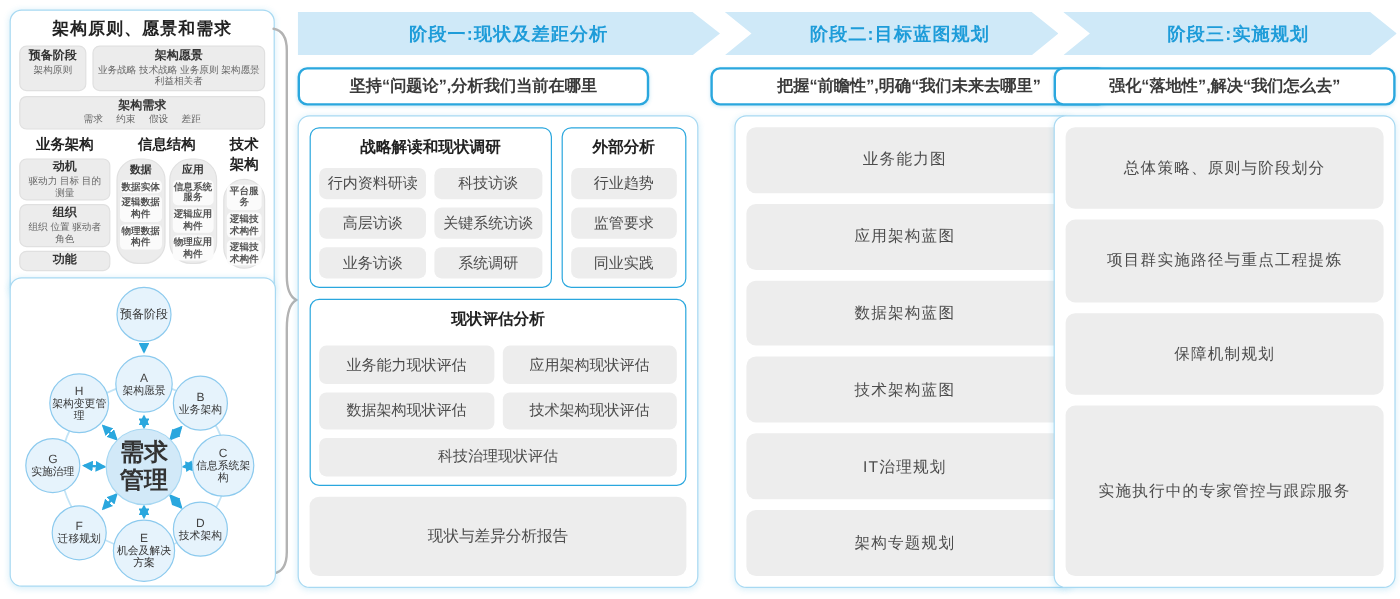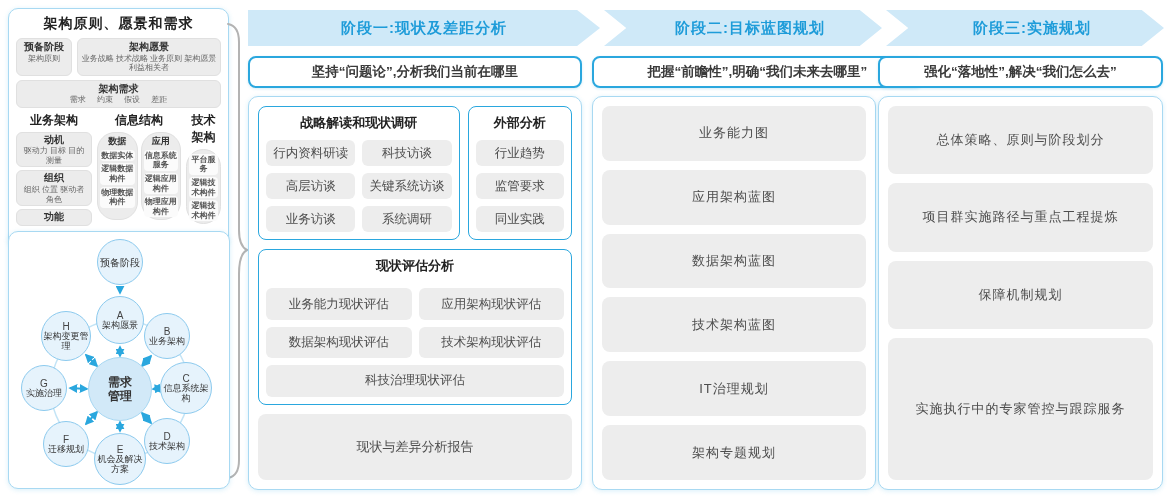--- a/index.html
+++ b/index.html
@@ -50,43 +50,43 @@
   .nb{left:135px;top:81px;width:46px;height:46px;}
   .nc{left:151px;top:130px;width:52px;height:52px;}
   .nd{left:135px;top:186px;width:46px;height:46px;}
   .ne{left:85px;top:201px;width:52px;height:52px;}
   .nf{left:34px;top:189px;width:46px;height:46px;}
   .ng{left:12px;top:133px;width:46px;height:46px;}
   .nh{left:32px;top:79px;width:50px;height:50px;}
   .ncenter{
     left:79px;top:125px;width:64px;height:64px;background:#d2e9f8;border-color:#a6d7f2;z-index:3;
   }
-  .ncenter .n-label{font-size:12px;font-weight:bold;line-height:1.2;white-space:pre-line;font-family:Liberation Serif, serif;}
+  .ncenter .n-label{font-size:20px;font-weight:bold;line-height:1.2;white-space:pre-line;font-family:Liberation Serif, serif;}
   
   .banner{
     position:absolute;top:10px;height:36px;background:#cfe9f8;color:#1e9cd9;
     font-size:15px;font-weight:bold;display:flex;align-items:center;justify-content:center;
     letter-spacing:1px;box-sizing:border-box;
   }
   .b1{left:248px;width:352px;clip-path:polygon(0 0,93.5% 0,100% 50%,93.5% 100%,0 100%);}
   .b2{left:604px;width:278px;clip-path:polygon(0 0,92% 0,100% 50%,92% 100%,0 100%,8% 50%);padding-left:14px;}
   .b3{left:886px;width:278px;clip-path:polygon(0 0,92% 0,100% 50%,92% 100%,0 100%,8% 50%);padding-left:14px;}
   
   .slogan{
     position:absolute;top:56px;height:32px;background:#fff;border:2px solid #2aa7de;border-radius:8px;
     display:flex;align-items:center;justify-content:center;font-size:13.5px;font-weight:bold;color:#3a3a3a;
     box-sizing:border-box;box-shadow:0 1px 3px rgba(41,167,222,.2);
   }
-  .s1{left:248px;width:334px;}
+  .s1{left:248px;width:293px;}
   .s2{left:592px;width:331px;}
   .s3{left:878px;width:285px;}
   
   .pcol{top:96px;height:394px;padding:9px;display:flex;flex-direction:column;gap:9px;}
   .c1{left:248px;width:334px;}
-  .c2{left:592px;width:284px;}
+  .c2{left:612px;width:284px;}
   .c3{left:878px;width:285px;}
   .grp-row{display:flex;gap:8px;}
   .grp{border:1.5px solid #2aa7de;border-radius:8px;padding:7px;box-sizing:border-box;background:#fff;}
   .grpA{flex:2.1;display:grid;grid-template-columns:1fr 1fr;gap:7px;}
   .grpB{flex:1;display:flex;flex-direction:column;gap:7px;}
   .grp-title{font-size:13px;font-weight:bold;text-align:center;color:#222;margin-bottom:1px;}
   .grpA .grp-title{grid-column:span 2;}
   .chip{
     background:#ededed;border-radius:6px;min-height:26px;display:flex;align-items:center;justify-content:center;
     font-size:12.5px;color:#4d4d4d;text-align:center;padding:1px 3px;box-sizing:border-box;

